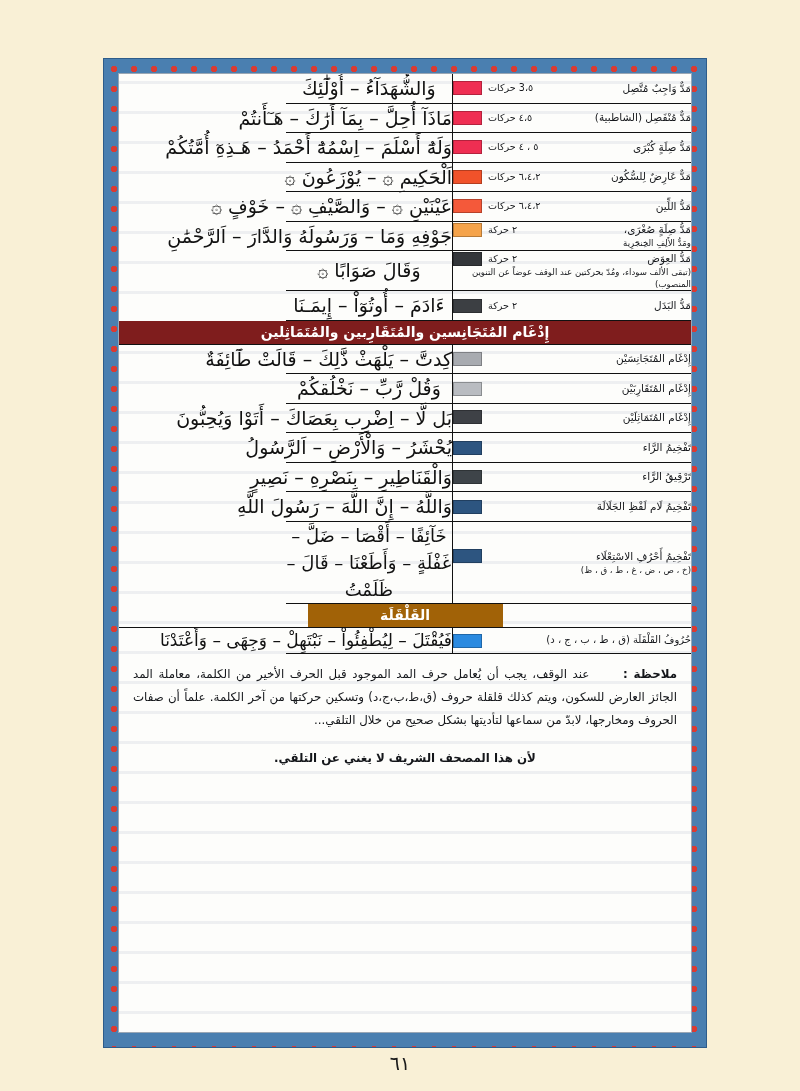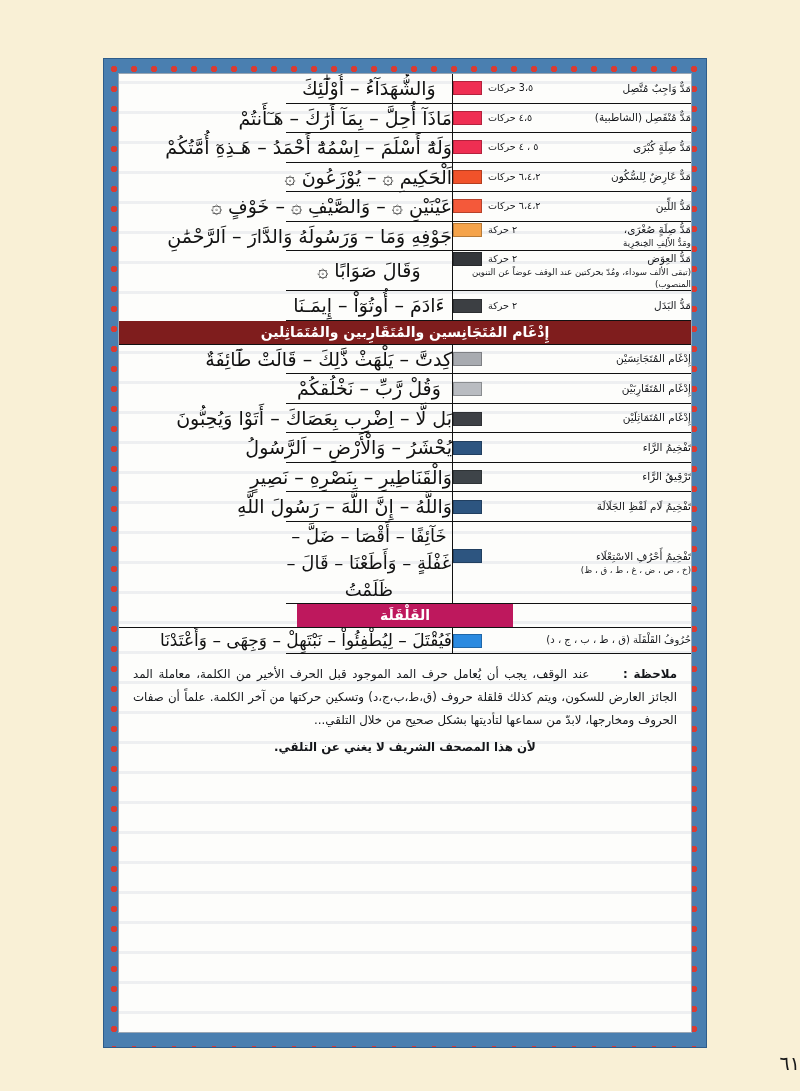--- a/index.html
+++ b/index.html
@@ -90,36 +90,36 @@
   .bar{
     text-align:center;
     padding:3px 0 4px;
     color:#ffffff;
     font-size:14px;
     font-weight:bold;
     letter-spacing:.3px;
   }
   .bar-grey{background:#7f1d1d;width:100%;}
   .bar-navy{background:#2d5580;width:250px;margin:0 auto;}
-  .bar-blue{background:#be185d;width:216px;margin:0 auto;}
+  .bar-blue{background:#a16207;width:195px;margin:0 auto;}
   .bar-row td{border-bottom:1.4px solid #111;padding:0;}
 
   
   #note{
     direction:rtl;text-align:justify;
     font-size:11.8px;line-height:1.95;color:#14161a;
     padding:9px 14px 4px 14px;
   }
   #note b{font-weight:bold;margin-left:28px;}
-  #note .last{display:block;text-align:center;font-weight:bold;margin-top:4px;}
+  #note .last{display:block;text-align:center;font-weight:bold;margin-top:15px;}
 
   
   #pageno{
     position:absolute;left:0;right:0;top:1052px;
-    text-align:right;font-size:19px;color:#1a1a1a;
+    text-align:center;font-size:19px;color:#1a1a1a;
     font-family:"DejaVu Sans","Liberation Sans",sans-serif;
   }
 </style>
 </head>
 <body>
 
 <div id="page">
   <div id="frame">
     <div id="frame-inner">
       <div id="ghost"></div>
@@ -237,21 +237,21 @@
                   <div style="display: flex; align-items: center; gap: 6px;">
                     <span>إِدْغَام المُتَقَارِبَيْن</span>
                     <span style="flex: 1 1 0%;"></span>
                     <span class="swatch" style="background: rgb(185, 188, 193);"></span>
                   </div>
                 </td>
                 <td class="ex">وَقُلْ رَّبِّ – نَخْلُقكُمْ</td>
               </tr>
               <tr>
                 <td class="lbl" style="width: 238px;">
-                  <div style="display: flex; align-items: flex-end; gap: 6px;">
+                  <div style="display: flex; align-items: flex-start; gap: 6px;">
                     <span>إِدْغَام المُتَمَاثِلَيْن</span>
                     <span style="flex: 1 1 0%;"></span>
                     <span class="swatch" style="background: rgb(62, 65, 70);"></span>
                   </div>
                 </td>
                 <td class="ex">بَل لَّا – اِضْرِب بِعَصَاكَ – أَتَوْا وَيُحِبُّونَ</td>
               </tr>
               <tr>
                 <td class="lbl" style="width: 238px;">
                   <div style="display: flex; align-items: center; gap: 5px;">

